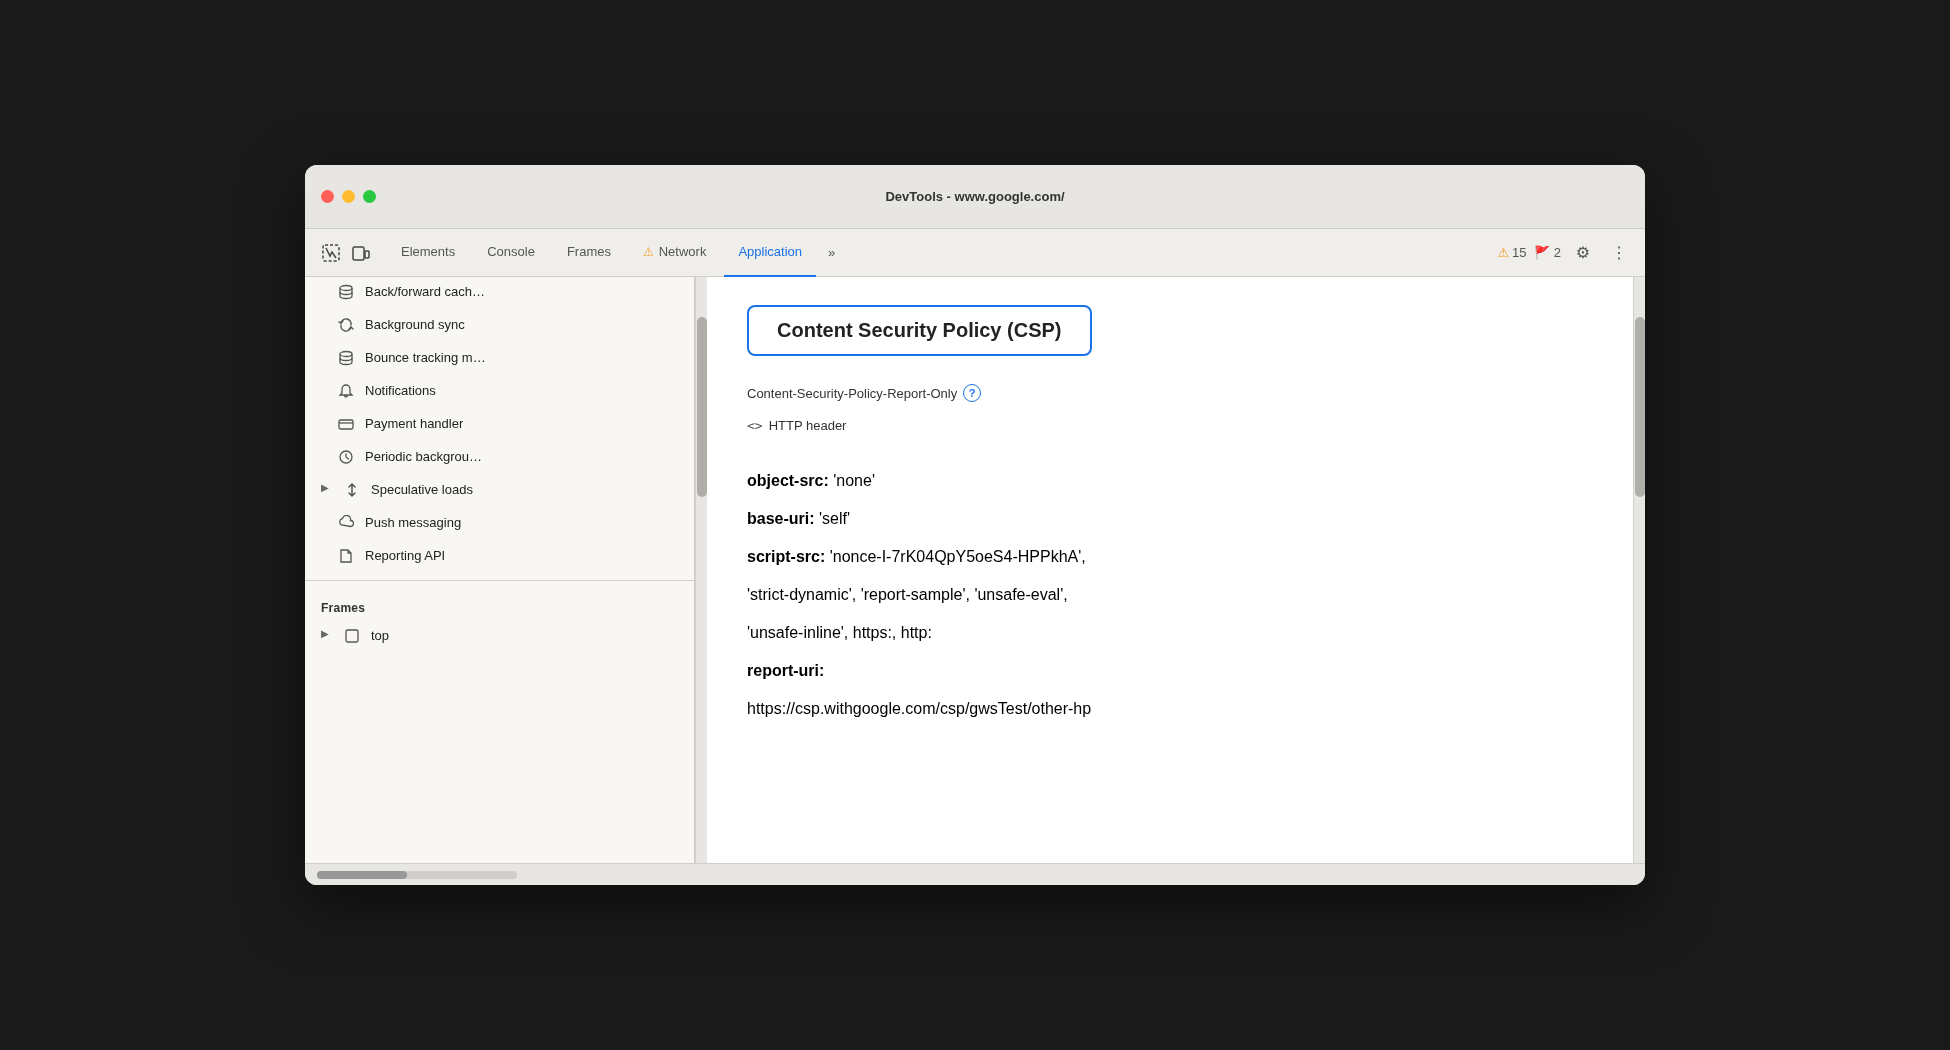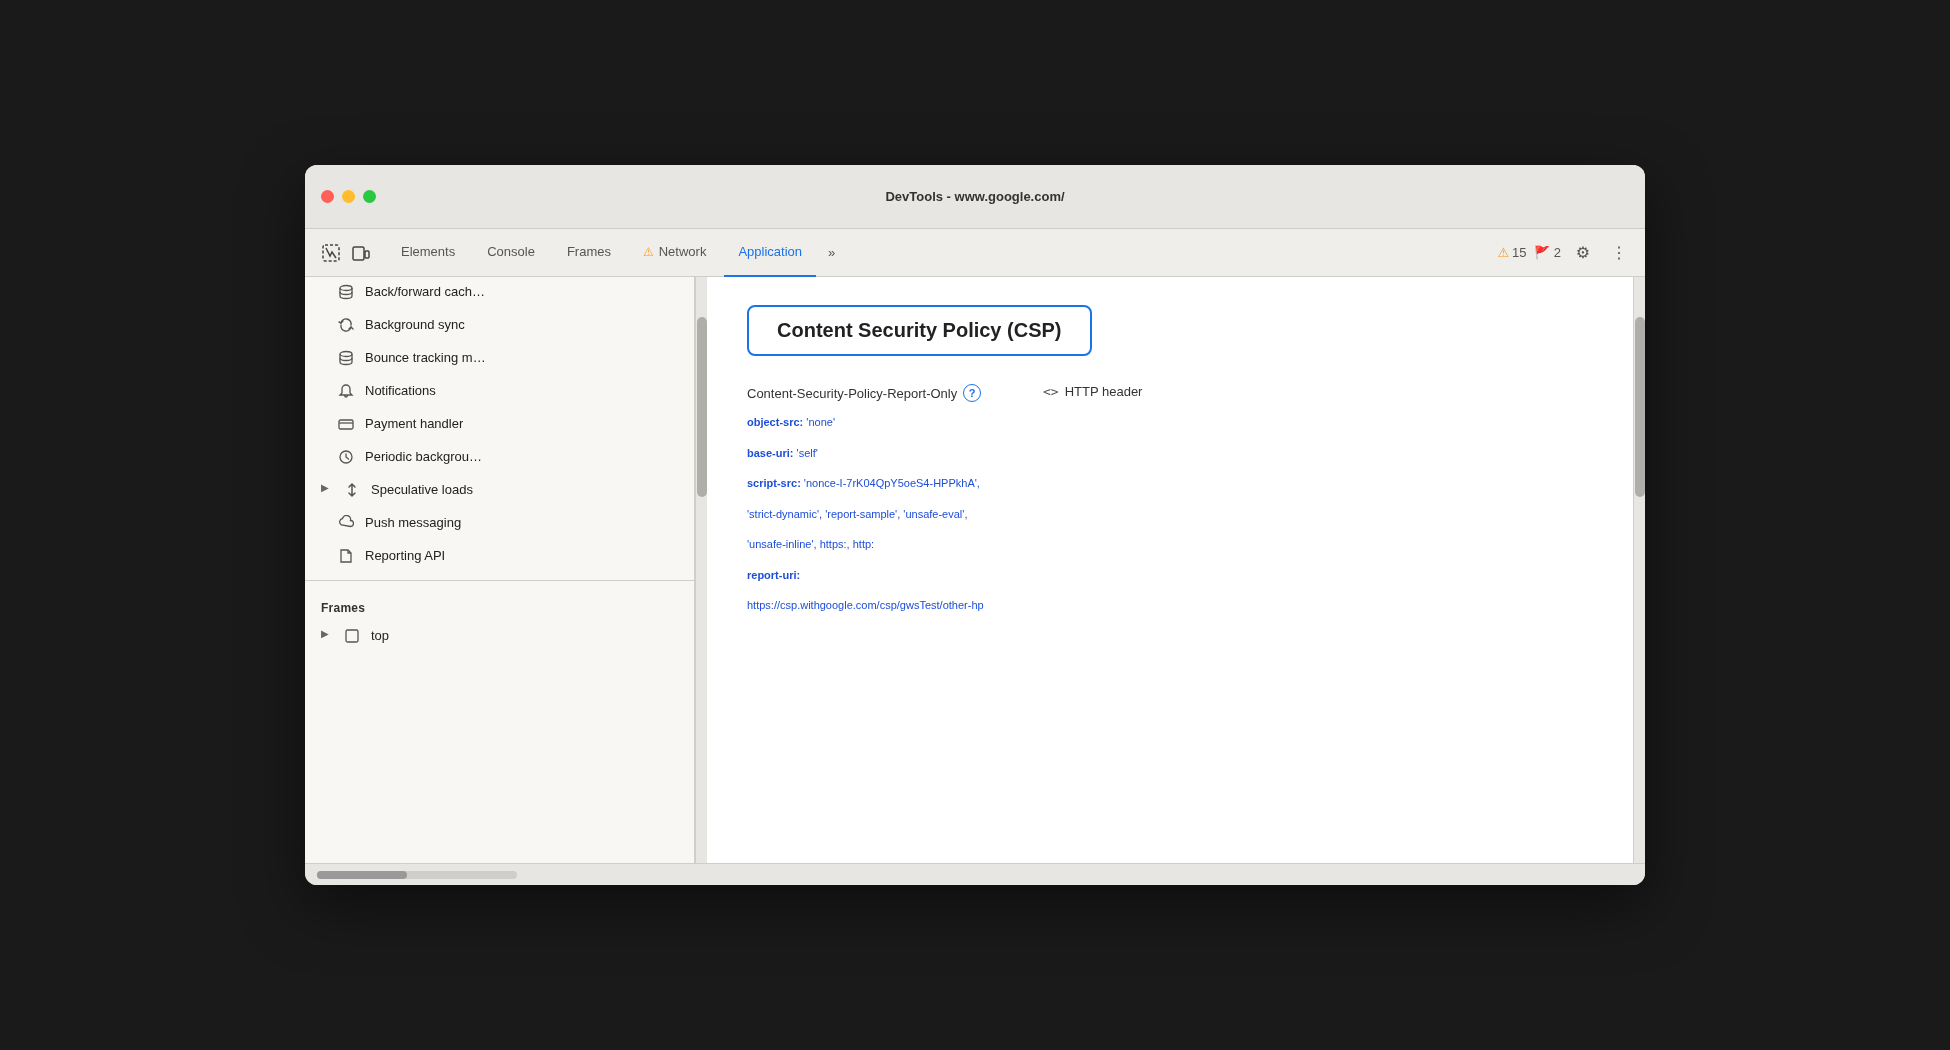--- a/index.html
+++ b/index.html
@@ -203,21 +203,22 @@
       padding: 12px 28px;
       font-size: 20px;
       font-weight: 700;
       color: #222;
       margin-bottom: 28px;
     }
     .csp-row {
       display: flex;
       align-items: flex-start;
       gap: 16px;
-      margin-bottom: 12px;
+      margin-bottom: 36px;
+      flex-direction: column;
     }
     .csp-policy-label {
       font-size: 13px;
       color: #333;
       display: flex;
       align-items: center;
       gap: 6px;
       min-width: 280px;
     }
     .help-icon {
@@ -244,22 +245,22 @@
     .code-icon {
       font-family: monospace;
       font-size: 13px;
       color: #555;
     }
     .csp-details {
       padding-left: 0;
       margin-top: 8px;
     }
     .csp-detail-line {
-      font-size: 11px;
-      color: #1d4ed8;
+      font-size: 16px;
+      color: #000000;
       margin-bottom: 14px;
       line-height: 1.5;
     }
     .csp-detail-line strong {
       font-weight: 700;
     }
     .scroll-track {
       width: 12px;
       background: #e8e6e2;
       position: relative;

